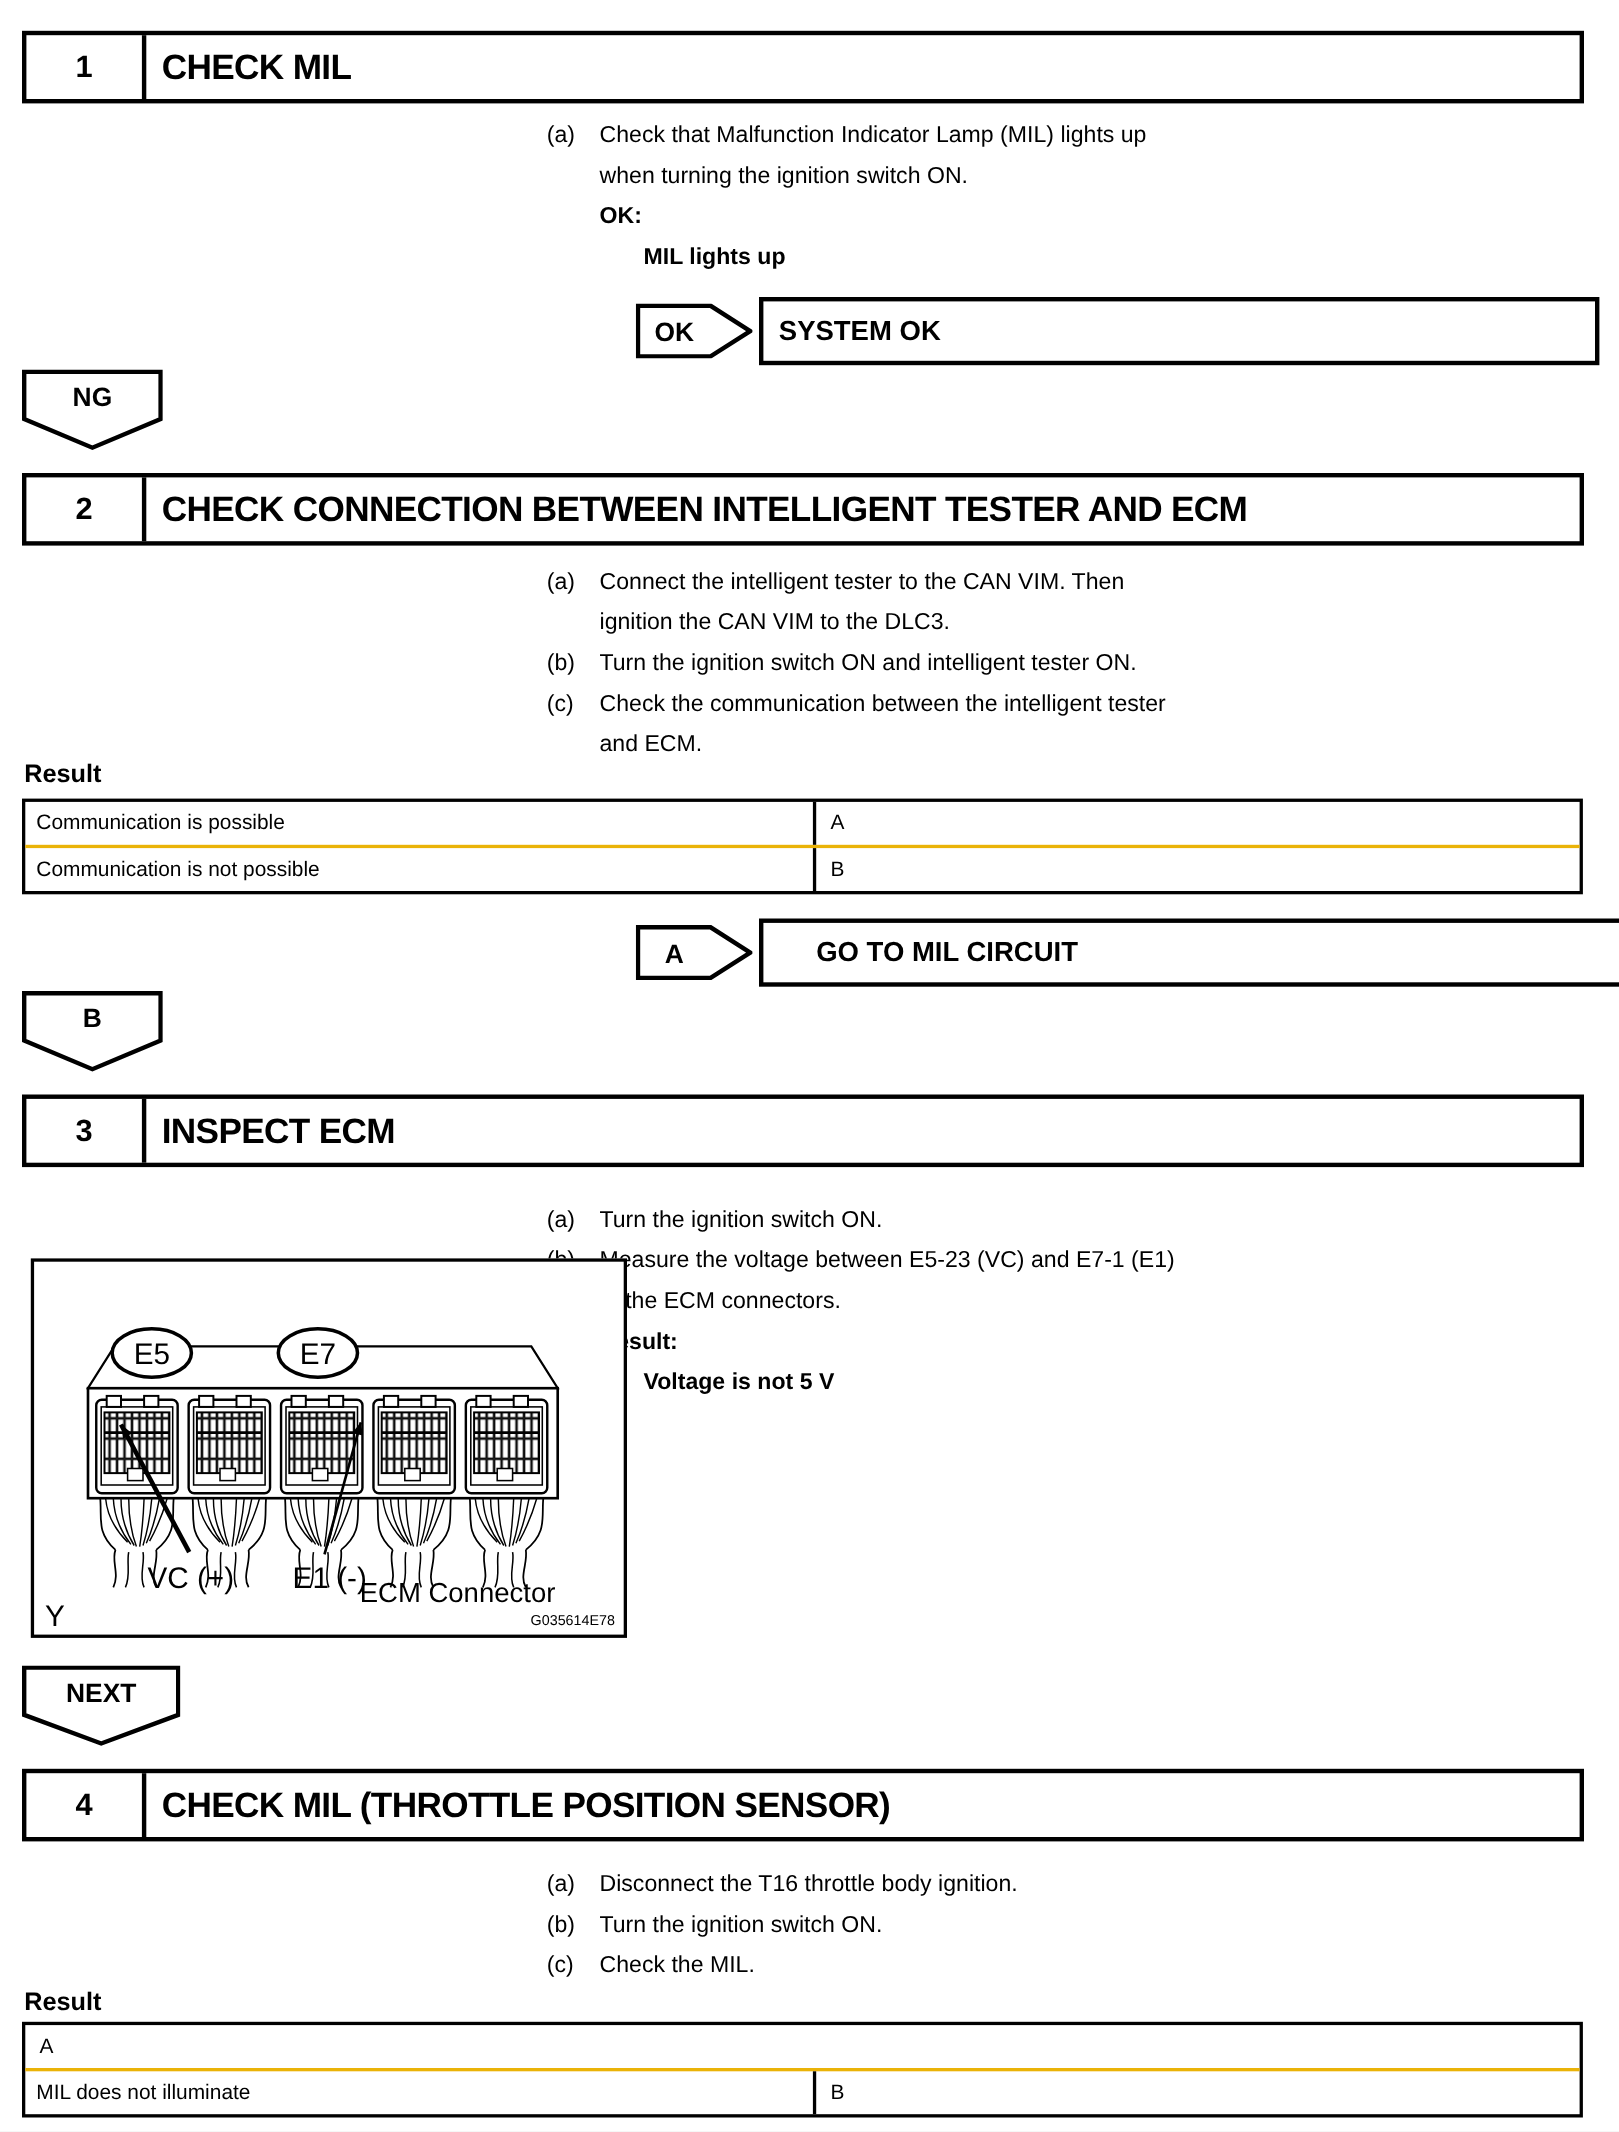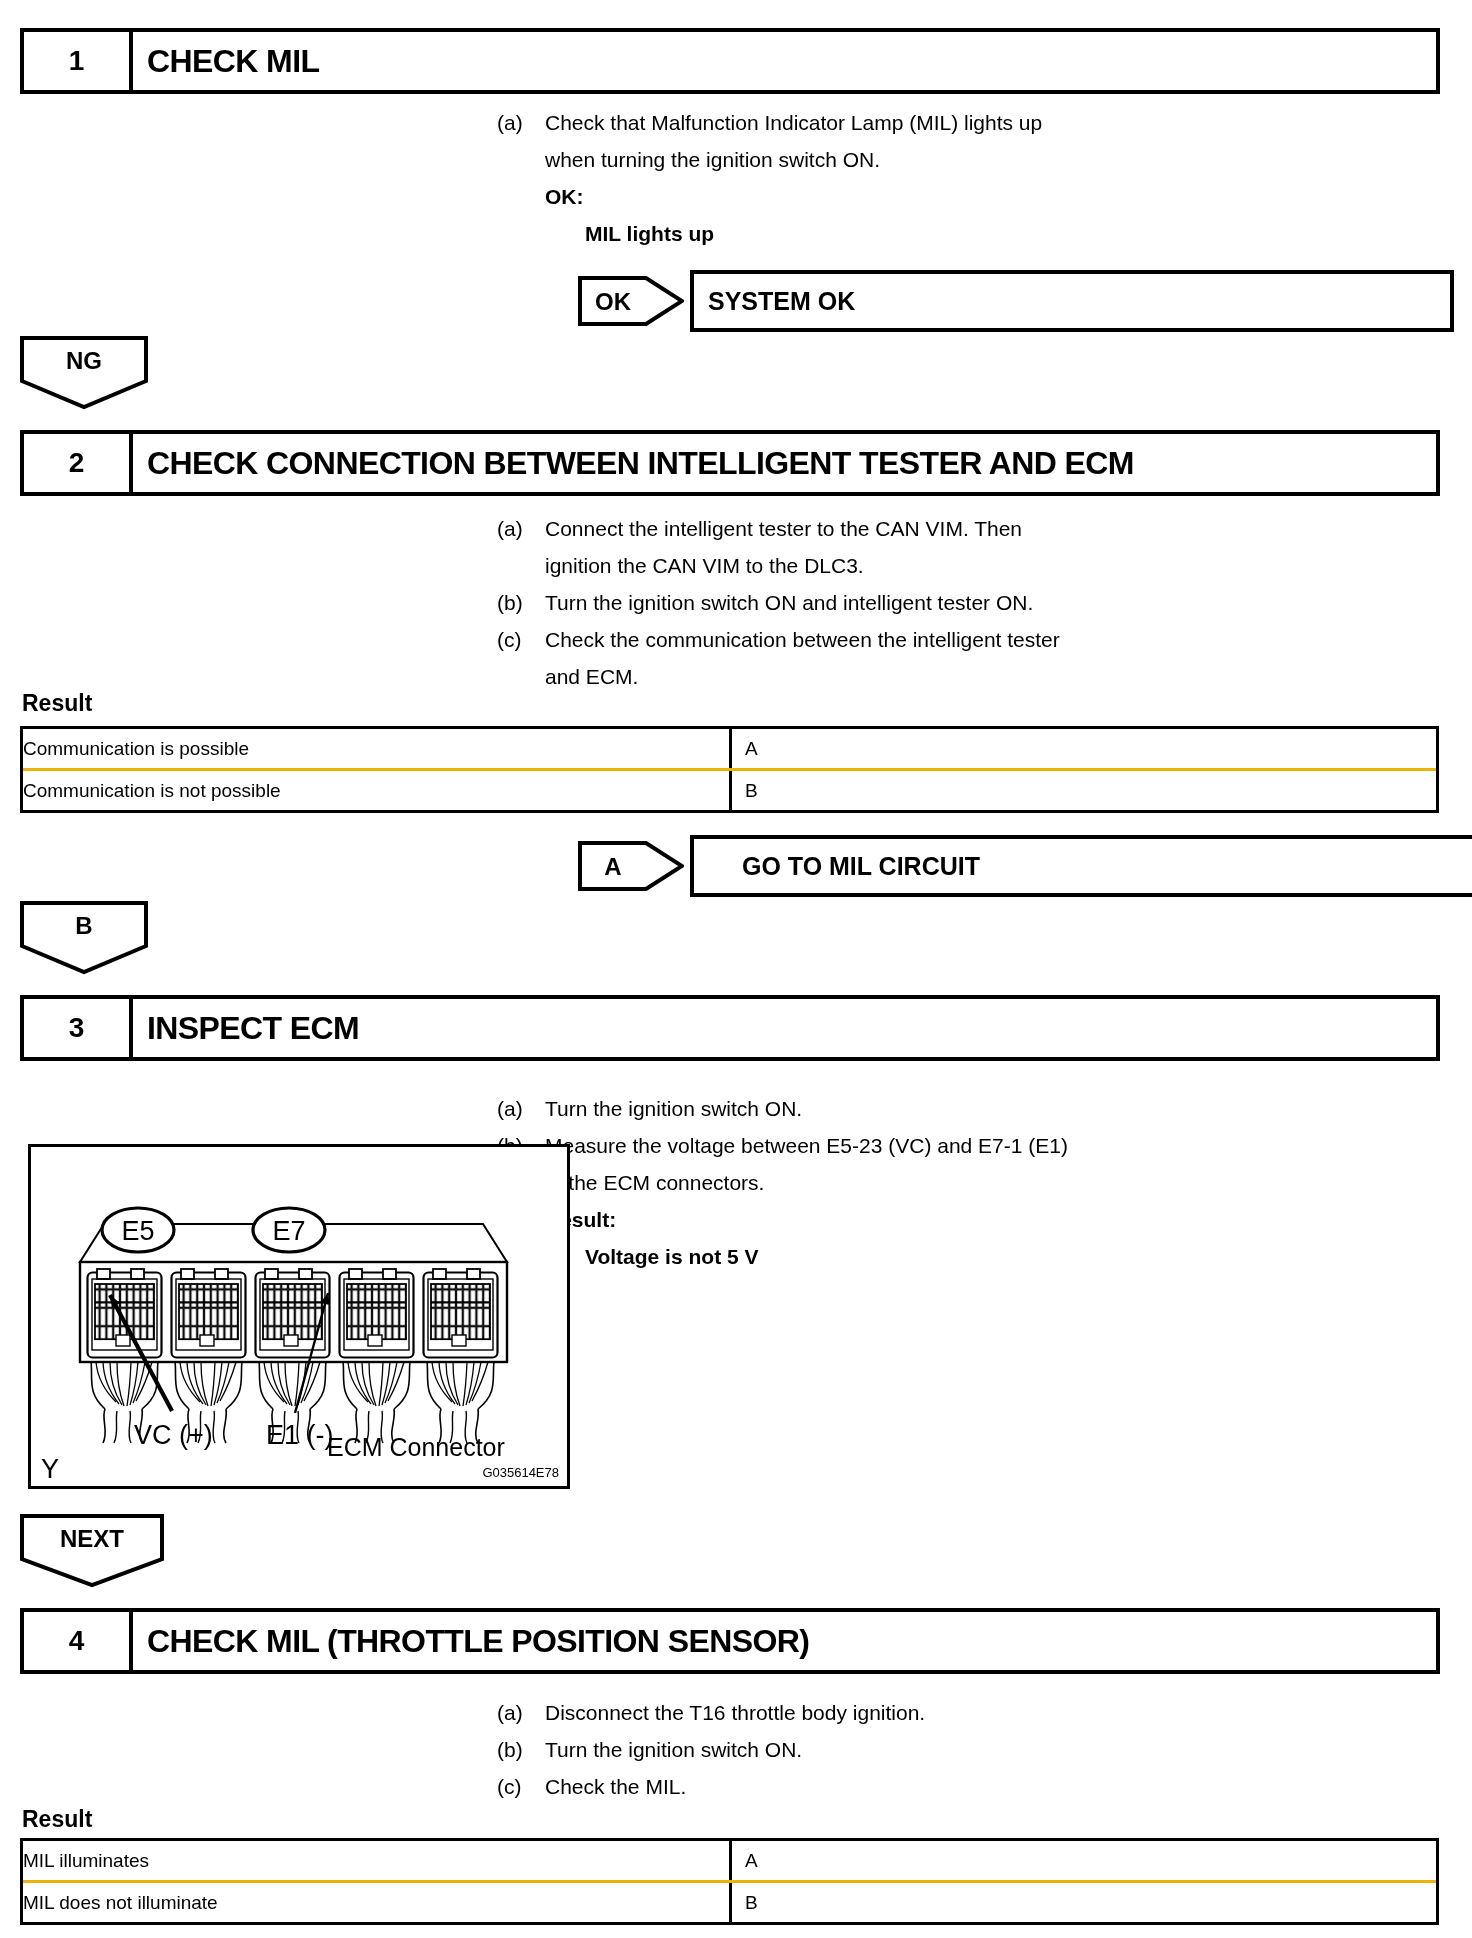--- a/index.html
+++ b/index.html
@@ -15,21 +15,21 @@
   .tline{position:absolute;font-size:21px;line-height:26px;white-space:nowrap;}
   .lab{left:497px;}
   .txt{left:545px;}
   .val{left:585px;}
   .b{font-weight:bold;}
   
   .result-h{position:absolute;left:22px;font-size:23px;font-weight:bold;}
   .rtable{position:absolute;left:20px;width:1413px;border:3px solid #000;background:#fff;}
   .rrow{display:flex;height:39px;}
   .rrow + .rrow{border-top:3px solid #eab308;}
-  .rcell-a{width:706px;border-right:3px solid #000;display:flex;align-items:center;font-size:19px;}
+  .rcell-a{width:706px;border-right:3px solid #000;display:flex;align-items:center;padding-left:10px;font-size:19px;}
   .rcell-b{flex:1;display:flex;align-items:center;padding-left:13px;font-size:19px;}
   
   .shape{position:absolute;}
   .action-box{position:absolute;left:690px;width:742px;height:54px;border:4px solid #000;display:flex;align-items:center;padding-left:14px;font-size:25px;font-weight:bold;background:#fff;}
   .arrow-text{font:bold 24px "Liberation Sans",sans-serif;}
   .pent-text{font:bold 24px "Liberation Sans",sans-serif;}
   .fig-label{font:27px "Liberation Sans",sans-serif;}
   .fig-caption{font:25px "Liberation Sans",sans-serif;}
   .fig-small{font:13px "Liberation Sans",sans-serif;}
   
@@ -193,21 +193,20 @@
   <div class="tline txt" style="top:1700px;">Disconnect the T16 throttle body ignition.</div>
   <div class="tline lab" style="top:1737px;">(b)</div>
   <div class="tline txt" style="top:1737px;">Turn the ignition switch ON.</div>
   <div class="tline lab" style="top:1774px;">(c)</div>
   <div class="tline txt" style="top:1774px;">Check the MIL.</div>
 
   <div class="result-h" style="top:1806px;">Result</div>
 
   <div class="rtable" style="top:1838px;">
     <div class="rrow">
-      <div class="rcell-a">MIL illuminates</div>
       <div class="rcell-b">A</div>
     </div>
     <div class="rrow">
       <div class="rcell-a">MIL does not illuminate</div>
       <div class="rcell-b">B</div>
     </div>
   </div>
 
 </div>
 

